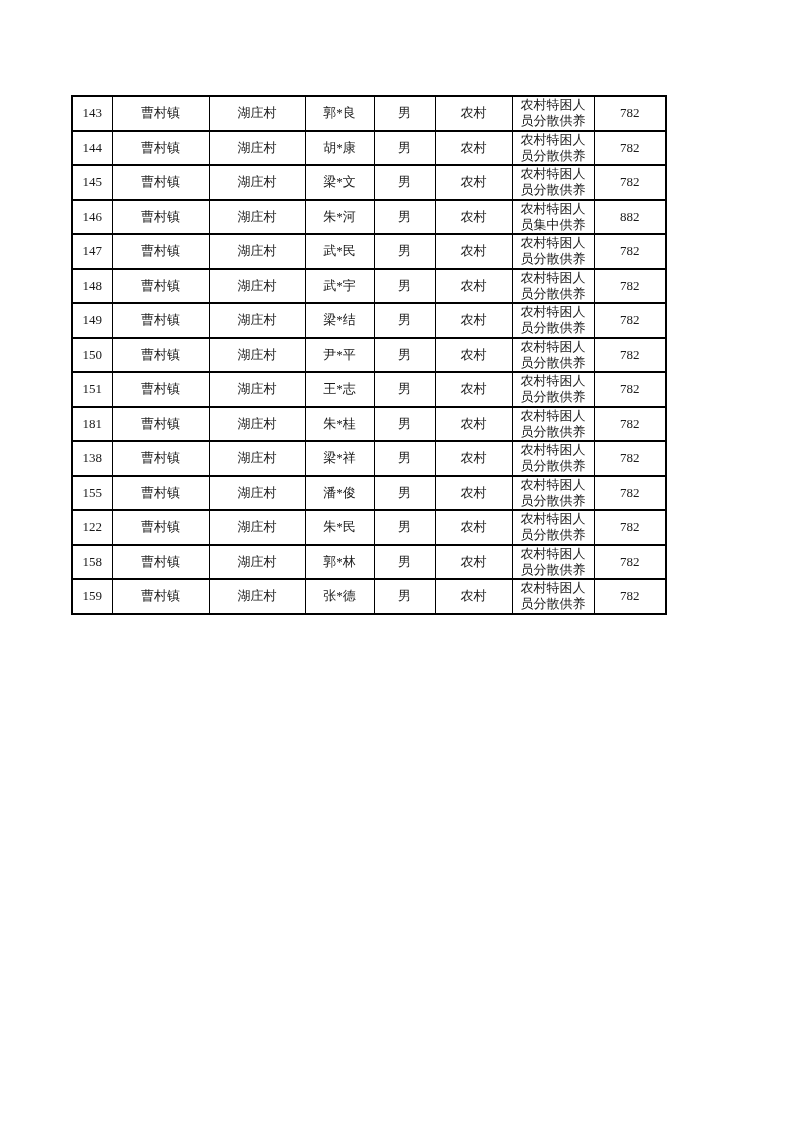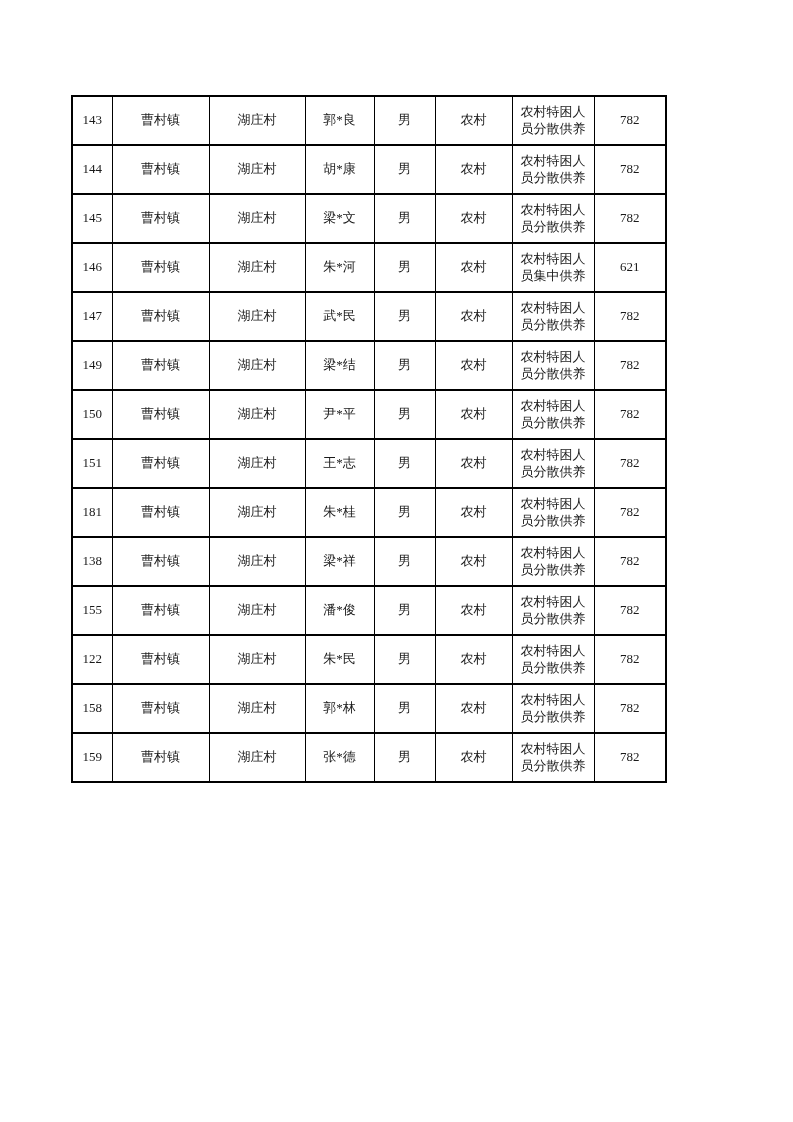--- a/index.html
+++ b/index.html
@@ -31,21 +31,21 @@
     border-top: 2px solid #000000;
     border-bottom: 2px solid #000000;
     text-align: center;
     vertical-align: middle;
     font-size: 13px;
     line-height: 1.25;
     padding: 0;
     overflow: hidden;
   }
   table.records tr {
-    height: 49px;
+    height: 34px;
   }
   .cat-wrap {
     display: inline-block;
     width: 5em;
     text-align: right;
   }
 </style>
 </head>
 <body>
 
@@ -94,27 +94,37 @@
         <td>782</td>
       </tr>
         <tr>
         <td>146</td>
         <td>曹村镇</td>
         <td>湖庄村</td>
         <td>朱*河</td>
         <td>男</td>
         <td>农村</td>
         <td><span class="cat-wrap">农村特困人员集中供养</span></td>
-        <td>621</td>
+        <td>882</td>
       </tr>
         <tr>
         <td>147</td>
         <td>曹村镇</td>
         <td>湖庄村</td>
         <td>武*民</td>
+        <td>男</td>
+        <td>农村</td>
+        <td><span class="cat-wrap">农村特困人员分散供养</span></td>
+        <td>782</td>
+      </tr>
+        <tr>
+        <td>148</td>
+        <td>曹村镇</td>
+        <td>湖庄村</td>
+        <td>武*宇</td>
         <td>男</td>
         <td>农村</td>
         <td><span class="cat-wrap">农村特困人员分散供养</span></td>
         <td>782</td>
       </tr>
         <tr>
         <td>149</td>
         <td>曹村镇</td>
         <td>湖庄村</td>
         <td>梁*结</td>

